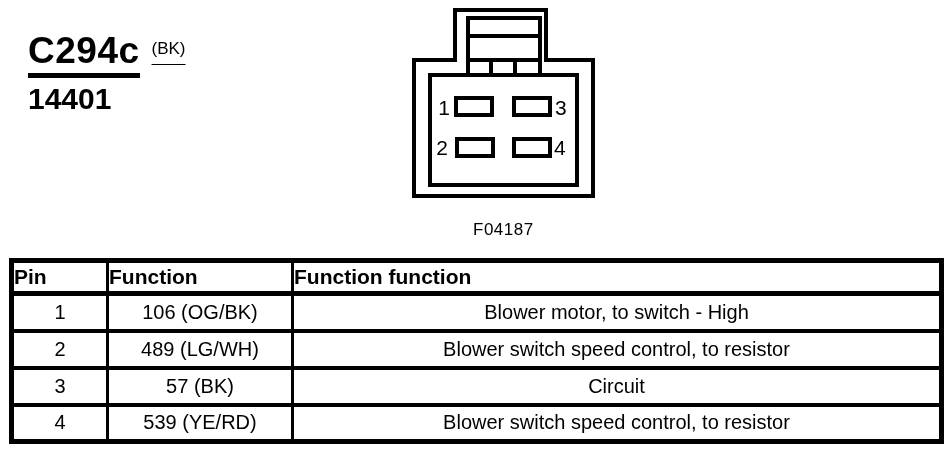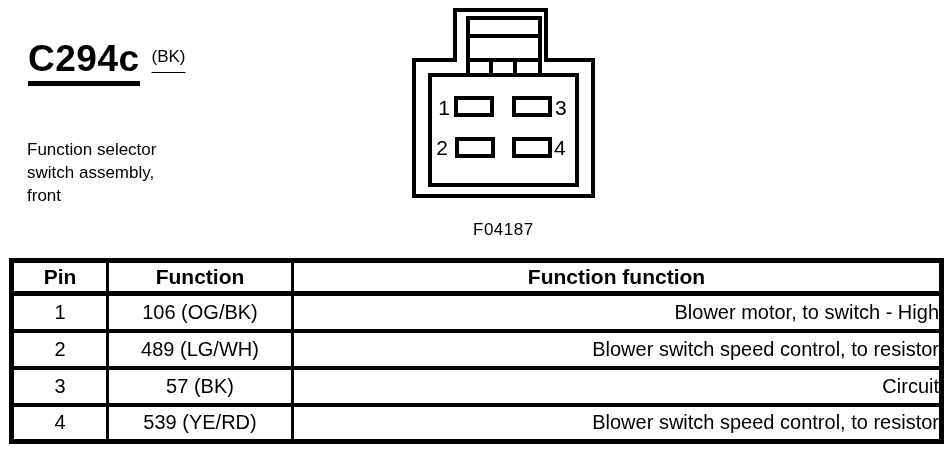--- a/index.html
+++ b/index.html
@@ -5,21 +5,21 @@
   * { margin:0; padding:0; box-sizing:border-box; }
   html,body { background:#ffffff; }
   .page {
     position:relative; width:952px; height:469px;
     background:#ffffff; color:#000000;
     font-family:"Liberation Sans", sans-serif;
     overflow:hidden;
   }
 
   
-  .connector-title { position:absolute; left:28px; top:40px; white-space:nowrap;text-decoration:underline; }
+  .connector-title { position:absolute; left:28px; top:32px; white-space:nowrap;text-decoration:underline; }
   .connector-id {
     display:inline-block; font-size:37px; font-weight:bold; line-height:1.05;
     border-bottom:5px solid #000; padding-bottom:2px; letter-spacing:0.5px;
   }
   .connector-color { font-size:17px; font-weight:normal; vertical-align:9px; margin-left:12px; }
   .part-number { position:absolute; left:28px; top:82px; font-size:30px; font-weight:bold; }
   .description { position:absolute; left:27px; top:138px; font-size:17px; line-height:23px; width:152px; }
 
   
   .cd { position:absolute; }
@@ -44,38 +44,38 @@
   .figure-id { position:absolute; left:473px; top:220px; font-size:17px; letter-spacing:0.5px; }
 
   
   table.pinout {
     position:absolute; left:9px; top:258px; width:935px;
     border-collapse:collapse; table-layout:fixed; background:#fff;
     border:5px solid #000;
   }
   table.pinout th {
     border:3px solid #000; border-bottom:5px solid #000;
-    font-size:21px; font-weight:bold; height:33px; text-align:center; vertical-align:middle;
+    font-size:21px; font-weight:bold; height:33px; text-align:left; vertical-align:middle;
   }
   table.pinout td {
     border:3px solid #000; border-top:4px solid #000; border-bottom:4px solid #000;
     font-size:20px; height:37px; vertical-align:middle;
   }
   td.c-pin, td.c-circuit { text-align:center; }
-  td.c-func { text-align:right; }
+  td.c-func { text-align:center; }
 </style>
 </head>
 <body>
 
 <div class="page">
 
   <div class="connector-title">
     <span class="connector-id">C294c</span><span class="connector-color">(BK)</span>
   </div>
-  <div class="description">Function selector switch assembly, front</div>
+  <div class="part-number">14401</div>
 
   <div class="cd outer-body"></div>
   <div class="cd tab-outer"></div>
   <div class="cd tab-inner"></div>
   <div class="cd tab-divider"></div>
   <div class="cd tab-strip"></div>
   <div class="cd strip-div1"></div>
   <div class="cd strip-div2"></div>
   <div class="cd inner-body"></div>
 

